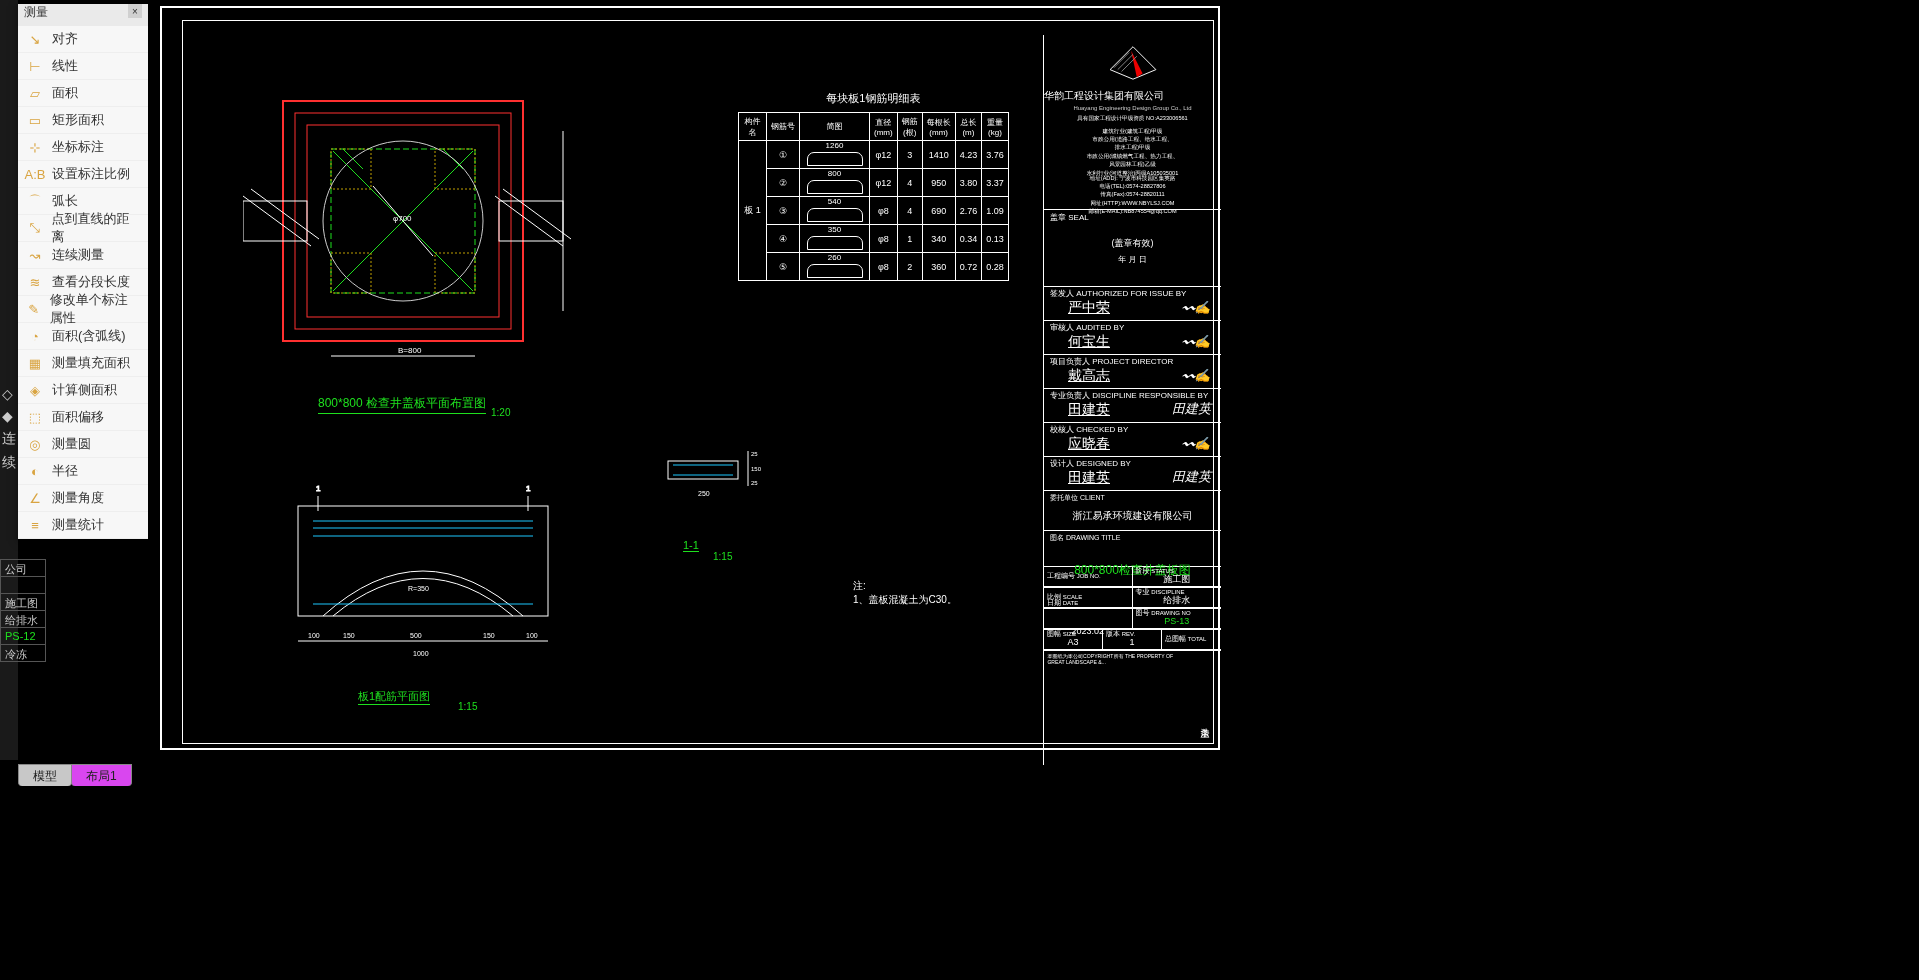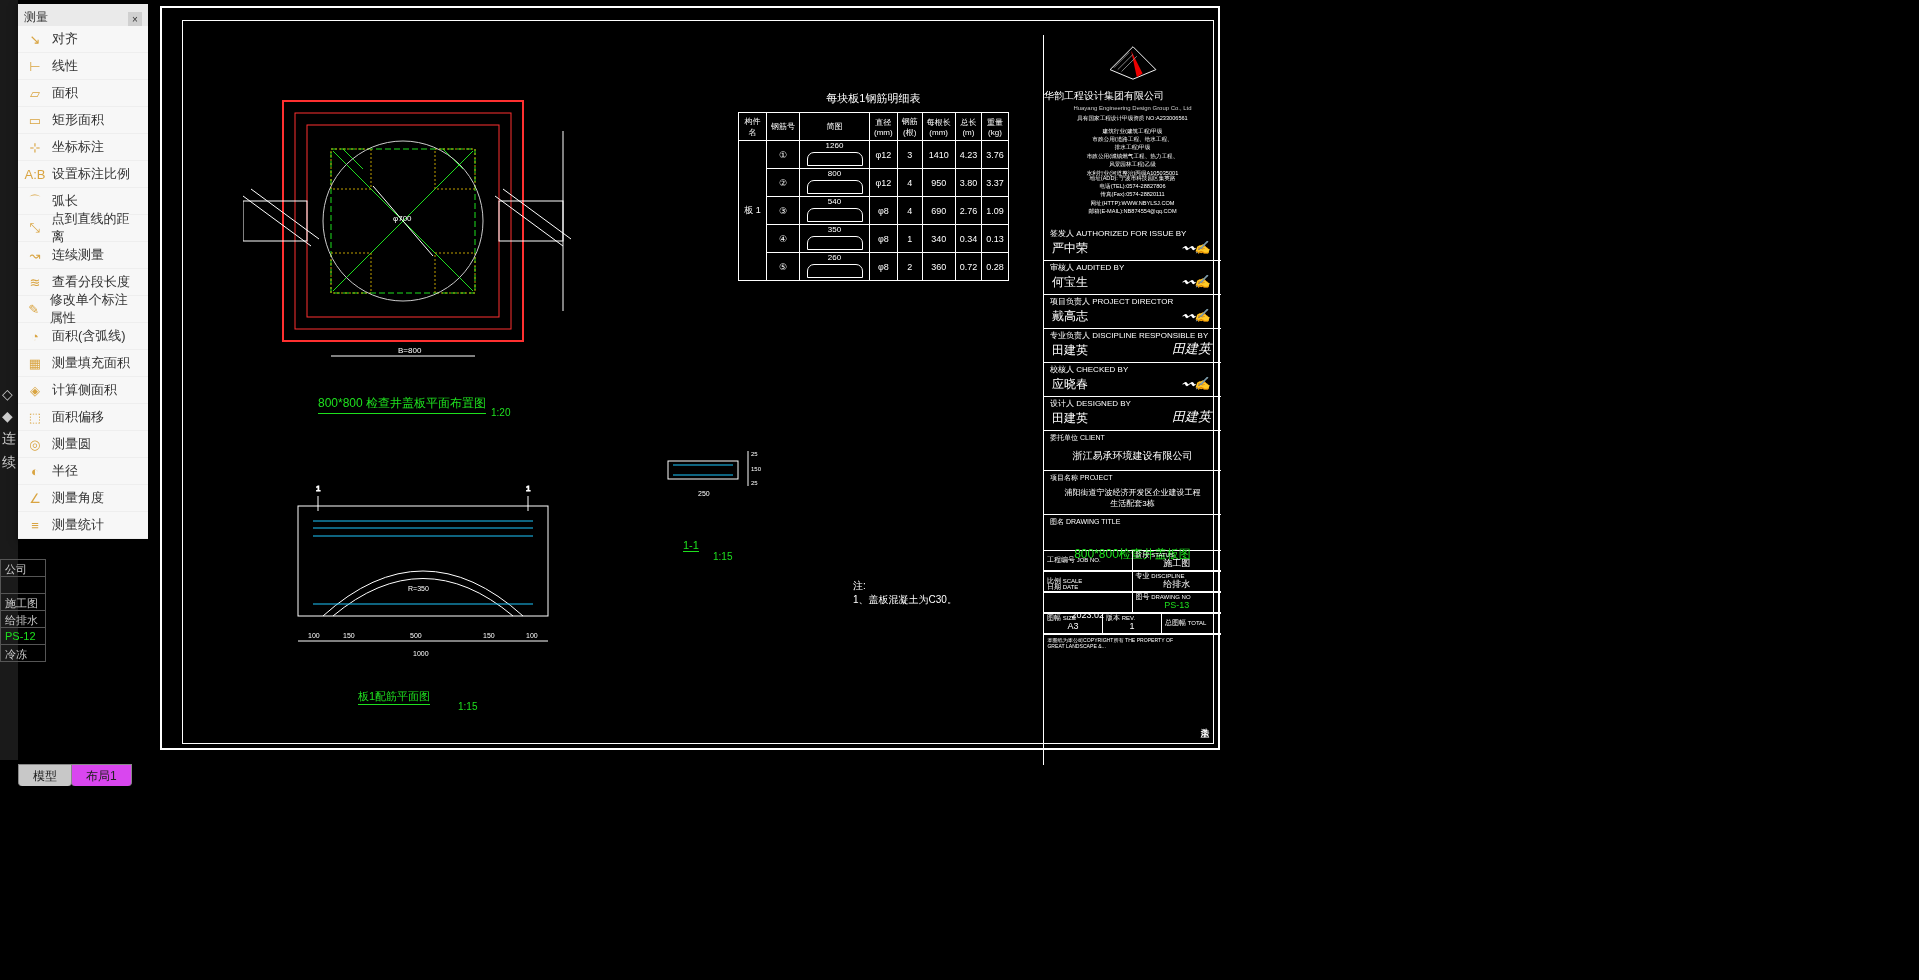--- a/index.html
+++ b/index.html
@@ -19,21 +19,21 @@
     left: 18px; top: 4px;
     width: 130px;
     background: #f7f7f7;
     color: #333;
     box-shadow: 0 2px 8px rgba(0,0,0,.5);
     z-index: 50;
   }
   .measure-panel .panel-header {
     background: #eaeaea;
     height: 22px;
-    display: flex; align-items: flex-end; justify-content: space-between;
+    display: flex; align-items: flex-start; justify-content: space-between;
     padding: 0 6px;
     font-size: 12px;
   }
   .measure-panel .panel-header .close {
     width: 14px; height: 14px; background: #d0d0d0;
     display: flex; align-items: center; justify-content: center;
     font-size: 10px; cursor: pointer;
   }
   .measure-panel .menu-item {
     display: flex; align-items: center;
@@ -198,21 +198,21 @@
   .tb-logo { text-align: center; padding: 6px 0 2px; }
   .tb-logo svg { width: 58px; height: 42px; }
   .tb-company { font-size: 10px; margin-top: 2px; }
   .tb-company-en { text-align:center; font-size:7px; margin-top:1px; color:#ccc; transform:scale(.85); }
   .tb-sub { text-align:center; font-size:7px; margin-top:2px; transform:scale(.8); }
   .tb-info { text-align:center; font-size:7px; line-height:1.5; margin-top:4px; transform:scale(.8); transform-origin: top center; }
   .tb-seal-row { border-top:1px solid #fff; border-bottom:1px solid #fff; height:78px; padding:2px 6px; font-size:8px; }
   .tb-stamp { text-align:center; margin-top:14px; font-size:9px; }
   .tb-sign-row { border-bottom:1px solid #fff; height:34px; display:flex; padding:2px 6px; position:relative; }
   .tb-sign-row .lbl { font-size:8px; line-height:1.2; }
-  .tb-sign-row .name { font-size:12px; position:absolute; left:8px; bottom:3px; }
+  .tb-sign-row .name { font-size:14px; position:absolute; left:24px; bottom:3px;text-decoration:underline; }
   .tb-sign-row .sig { position:absolute; right:10px; bottom:4px; font-style:italic; font-size:13px; font-family:cursive; }
   .tb-client { border-bottom:1px solid #fff; height:40px; text-align:center; padding:2px; }
   .tb-client .lbl { font-size:7px; text-align:left; padding-left:4px; }
   .tb-client .val { font-size:10px; margin-top:6px; }
   .tb-project { border-bottom:1px solid #fff; height:44px; text-align:center; padding:2px; }
   .tb-drawing { border-bottom:1px solid #fff; height:36px; text-align:center; padding:2px; }
   .tb-drawing .lbl { font-size:7px; text-align:left; padding-left:4px; }
   .tb-drawing .val { color:#1ee01e; font-size:12px; margin-top:19px; }
   .tb-cell { border-right:1px solid #fff; border-bottom:1px solid #fff; height:20px; font-size:8px; padding:1px 3px; line-height:1.1; text-align:center; display:flex; flex-direction:column; justify-content:center;}
   .tb-cell:last-child { border-right:none; }
@@ -553,20 +553,25 @@
             <div>风景园林工程)乙级</div>
             <div>水利行业(河道整治)丙级A105035001</div>
           </div>
         <div class="tb-info" style="margin-top:-16px;">
           <div>地址(ADD): 宁波市科技园区集英路</div>
           <div>电话(TEL):0574-28827806</div>
           <div>传真(Fax):0574-28820111</div>
           <div>网址(HTTP):WWW.NBYLSJ.COM</div>
           <div>邮箱(E-MAIL):NB874554@qq.COM</div>
         </div>
+        <div class="tb-seal-row" style="margin-top:-18px;">
+          <div>盖章 SEAL</div>
+          <div class="tb-stamp">(盖章有效)</div>
+          <div style="text-align:center; margin-top:4px;">年      月      日</div>
+        </div>
         <div id="tb-signs">
             <div class="tb-sign-row">
               <div class="lbl">签发人 AUTHORIZED FOR ISSUE BY</div>
               <div class="name">严中荣</div>
               <div class="sig">〰✍</div>
             </div>
             <div class="tb-sign-row">
               <div class="lbl">审核人 AUDITED BY</div>
               <div class="name">何宝生</div>
               <div class="sig">〰✍</div>
@@ -588,25 +593,20 @@
             </div>
             <div class="tb-sign-row">
               <div class="lbl">设计人 DESIGNED BY</div>
               <div class="name">田建英</div>
               <div class="sig">田建英</div>
             </div>
           </div>
         <div class="tb-client">
           <div class="lbl">委托单位 CLIENT</div>
           <div class="val">浙江易承环境建设有限公司</div>
-        </div>
-        <div class="tb-project">
-          <div class="lbl" style="font-size:7px;text-align:left;padding-left:4px;">项目名称 PROJECT</div>
-          <div style="font-size:8px;margin-top:4px;">浦阳街道宁波经济开发区企业建设工程</div>
-          <div style="font-size:8px;">生活配套3栋</div>
         </div>
         <div class="tb-drawing">
           <div class="lbl">图名 DRAWING TITLE</div>
           <div class="val">800*800检查井盖板图</div>
         </div>
         <div id="tb-grid">
             <div style="display: flex; border-bottom: 1px solid rgb(255, 255, 255);">
               <div class="tb-cell" style="width: 89px;">
                 <div style="font-size:7px;text-align:left">工程编号<span style="font-size:6px"> JOB NO.</span></div>
                 <div style="font-size:9px;"></div>

